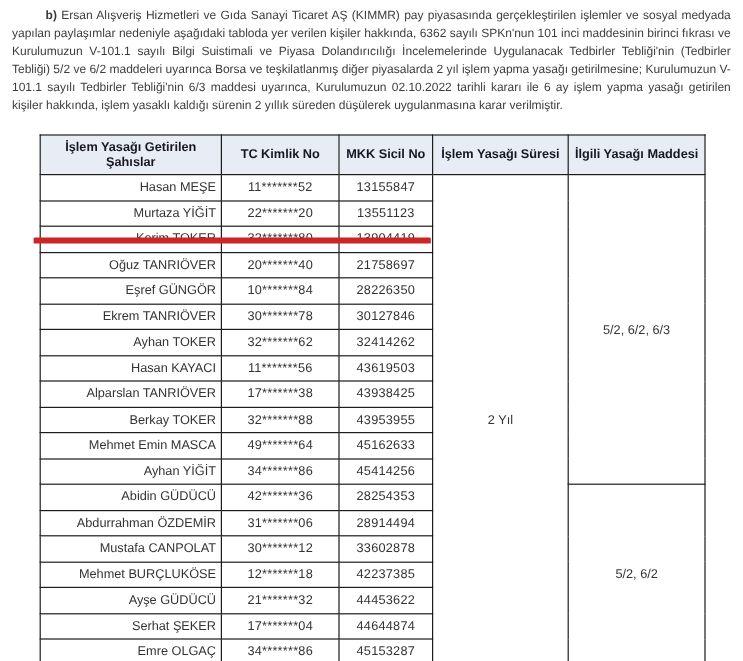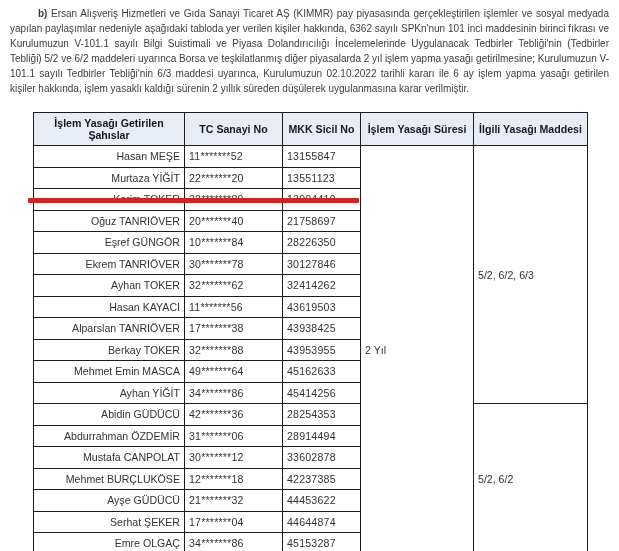--- a/index.html
+++ b/index.html
@@ -34,22 +34,22 @@
   }
   table.sanctions th{
     background:#e8ecf4;
     font-weight:bold;color:#17171f;
     text-align:center;height:28px;
     white-space:normal;line-height:12.5px;
     padding:2px 4px;
   }
   table.sanctions td{height:20.5px;}
   td.c-name{text-align:right;padding-left:7px;}
-  td.c-tc, td.c-mkk{letter-spacing:.2px;}
-  td.c-dur, td.c-madde{}
+  td.c-tc, td.c-mkk{text-align:center;letter-spacing:.2px;}
+  td.c-dur, td.c-madde{text-align:center;}
   .red-underline{
     position:absolute;left:28px;top:198px;width:331px;height:5px;
     border-radius:1px;
   }
 </style>
 </head>
 <body>
 
 <p class="para"><b>b)</b> <span>Ersan Alışveriş Hizmetleri ve Gıda Sanayi Ticaret AŞ (KIMMR) pay piyasasında gerçekleştirilen işlemler ve sosyal medyada yapılan paylaşımlar nedeniyle aşağıdaki tabloda yer verilen kişiler hakkında, 6362 sayılı SPKn'nun 101 inci maddesinin birinci fıkrası ve Kurulumuzun V-101.1 sayılı Bilgi Suistimali ve Piyasa Dolandırıcılığı İncelemelerinde Uygulanacak Tedbirler Tebliği'nin (Tedbirler Tebliği) 5/2 ve 6/2 maddeleri uyarınca Borsa ve teşkilatlanmış diğer piyasalarda 2 yıl işlem yapma yasağı getirilmesine; Kurulumuzun V-101.1 sayılı Tedbirler Tebliği'nin 6/3 maddesi uyarınca, Kurulumuzun 02.10.2022 tarihli kararı ile 6 ay işlem yapma yasağı getirilen kişiler hakkında, işlem yasaklı kaldığı sürenin 2 yıllık süreden düşülerek uygulanmasına karar verilmiştir.</span></p>
 
@@ -57,21 +57,21 @@
   <colgroup>
       <col class="c1">
       <col class="c2">
       <col class="c3">
       <col class="c4">
       <col class="c5">
     </colgroup>
   <thead>
     <tr>
       <th>İşlem Yasağı Getirilen Şahıslar</th>
-      <th>TC Sanayi No</th>
+      <th>TC Kimlik No</th>
       <th>MKK Sicil No</th>
       <th>İşlem Yasağı Süresi</th>
       <th>İlgili Yasağı Maddesi</th>
     </tr>
   </thead>
   <tbody>
     <tr>
       <td class="c-name">Hasan MEŞE</td>
       <td class="c-tc">11*******52</td>
       <td class="c-mkk">13155847</td>

